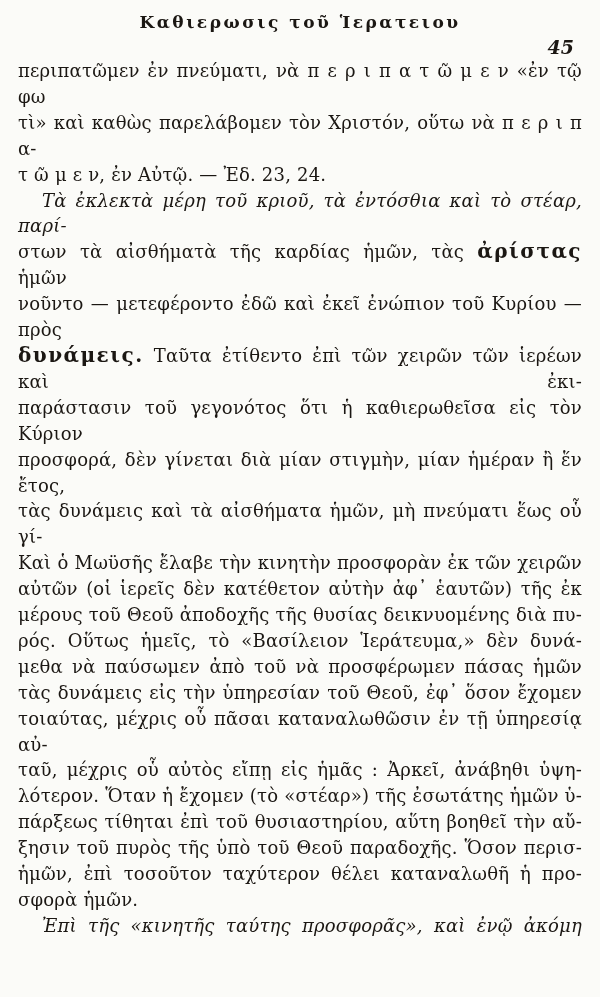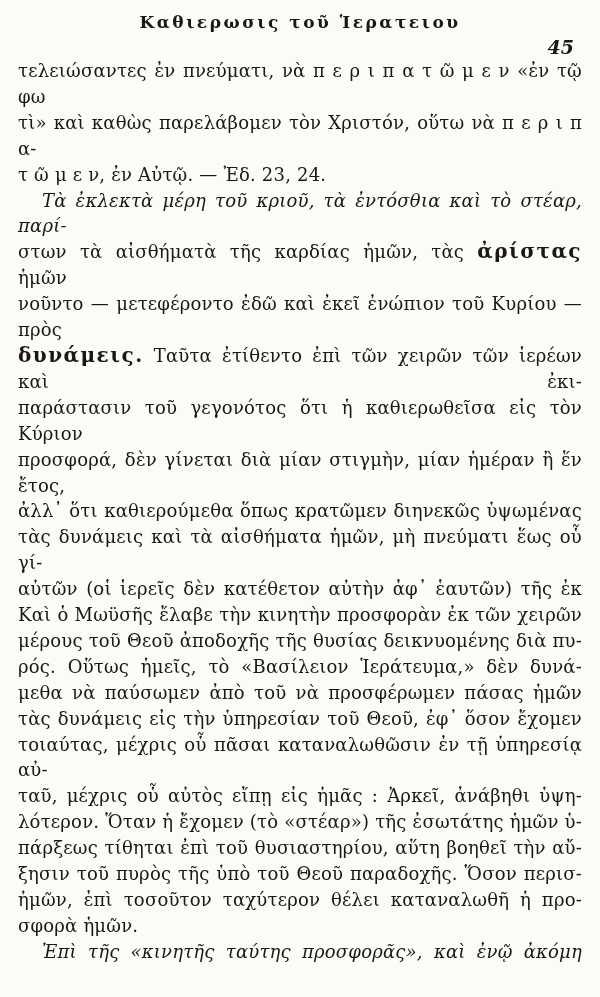--- a/index.html
+++ b/index.html
@@ -74,35 +74,34 @@
 </head>
 <body>
 
 <div class="book-page">
   <div class="page-header">
     <div class="running-title">Καθιερωσις τοῦ Ἱερατειου</div>
     <div class="page-number">45</div>
   </div>
   <div class="text-block">
       <div class="paragraph">
-        <div class="line">τελειώσαντες ἐν πνεύματι, νὰ π ε ρ ι π α τ ῶ μ ε ν «ἐν τῷ φω</div>
+        <div class="line">περιπατῶμεν ἐν πνεύματι, νὰ π ε ρ ι π α τ ῶ μ ε ν «ἐν τῷ φω</div>
         <div class="line">τὶ» καὶ καθὼς παρελάβομεν τὸν Χριστόν, οὕτω νὰ π ε ρ ι π α-</div>
         <div class="line endline">τ ῶ μ ε ν, ἐν Αὐτῷ. — Ἐδ. 23, 24.</div>
       </div>
       <div class="paragraph">
         <div class="line first-indent">Τὰ ἐκλεκτὰ μέρη τοῦ κριοῦ, τὰ ἐντόσθια καὶ τὸ στέαρ, παρί-</div>
         <div class="line">στων τὰ αἰσθήματὰ τῆς καρδίας ἡμῶν, τὰς <span class="emph">ἀρίστας</span> ἡμῶν</div>
         <div class="line">νοῦντο — μετεφέροντο ἐδῶ καὶ ἐκεῖ ἐνώπιον τοῦ Κυρίου — πρὸς</div>
         <div class="line"><span class="emph">δυνάμεις.</span> Ταῦτα ἐτίθεντο ἐπὶ τῶν χειρῶν τῶν ἱερέων καὶ ἐκι-</div>
         <div class="line">παράστασιν τοῦ γεγονότος ὅτι ἡ καθιερωθεῖσα εἰς τὸν Κύριον</div>
         <div class="line">προσφορά, δὲν γίνεται διὰ μίαν στιγμὴν, μίαν ἡμέραν ἢ ἕν ἔτος,</div>
-        <div class="line">ἀλλ᾽ ὅτι καθιερούμεθα ὅπως κρατῶμεν διηνεκῶς ὑψωμένας</div>
         <div class="line">τὰς δυνάμεις καὶ τὰ αἰσθήματα ἡμῶν, μὴ πνεύματι ἕως οὗ γί-</div>
+        <div class="line">Καὶ ὁ Μωϋσῆς ἔλαβε τὴν κινητὴν προσφορὰν ἐκ τῶν χειρῶν</div>
         <div class="line">αὐτῶν (οἱ ἱερεῖς δὲν κατέθετον αὐτὴν ἀφ᾽ ἑαυτῶν) τῆς ἐκ</div>
-        <div class="line">Καὶ ὁ Μωϋσῆς ἔλαβε τὴν κινητὴν προσφορὰν ἐκ τῶν χειρῶν</div>
         <div class="line">μέρους τοῦ Θεοῦ ἀποδοχῆς τῆς θυσίας δεικνυομένης διὰ πυ-</div>
         <div class="line">ρός. Οὕτως ἡμεῖς, τὸ «Βασίλειον Ἱεράτευμα,» δὲν δυνά-</div>
         <div class="line">μεθα νὰ παύσωμεν ἀπὸ τοῦ νὰ προσφέρωμεν πάσας ἡμῶν</div>
         <div class="line">τὰς δυνάμεις εἰς τὴν ὑπηρεσίαν τοῦ Θεοῦ, ἐφ᾽ ὅσον ἔχομεν</div>
         <div class="line">τοιαύτας, μέχρις οὗ πᾶσαι καταναλωθῶσιν ἐν τῇ ὑπηρεσίᾳ αὐ-</div>
         <div class="line">ταῦ, μέχρις οὗ αὐτὸς εἴπῃ εἰς ἡμᾶς : Ἀρκεῖ, ἀνάβηθι ὑψη-</div>
         <div class="line">λότερον. Ὅταν ἡ ἔχομεν (τὸ «στέαρ») τῆς ἐσωτάτης ἡμῶν ὑ-</div>
         <div class="line">πάρξεως τίθηται ἐπὶ τοῦ θυσιαστηρίου, αὕτη βοηθεῖ τὴν αὔ-</div>
         <div class="line">ξησιν τοῦ πυρὸς τῆς ὑπὸ τοῦ Θεοῦ παραδοχῆς. Ὅσον περισ-</div>
         <div class="line">ἡμῶν, ἐπὶ τοσοῦτον ταχύτερον θέλει καταναλωθῆ ἡ προ-</div>

